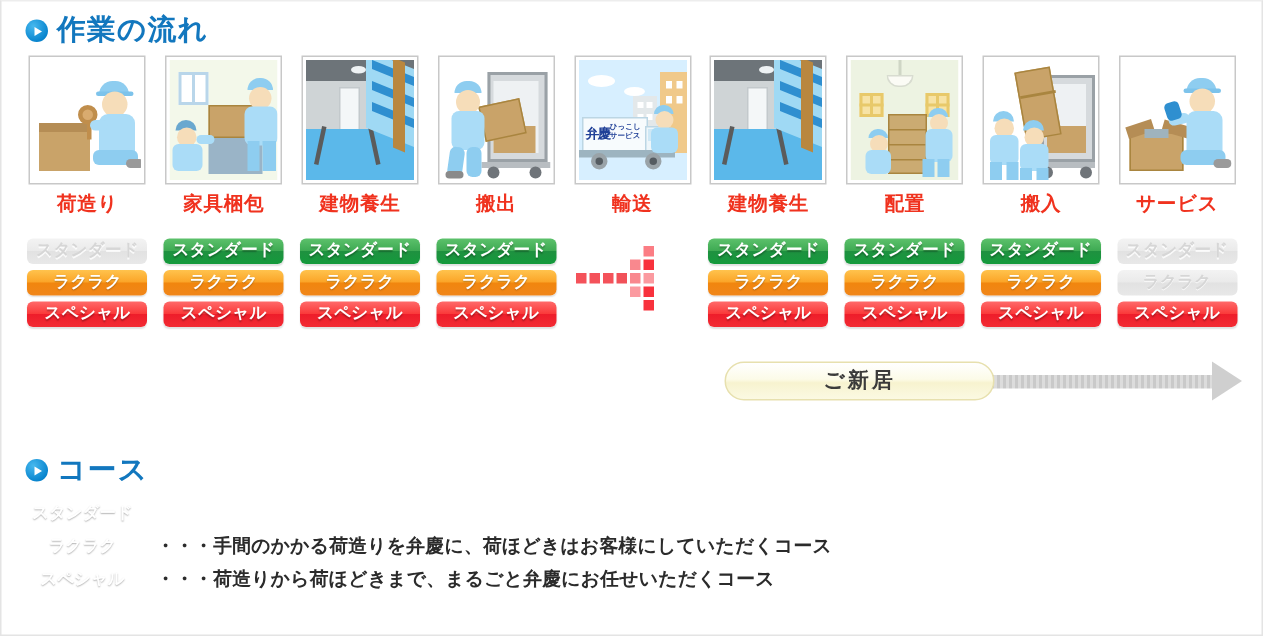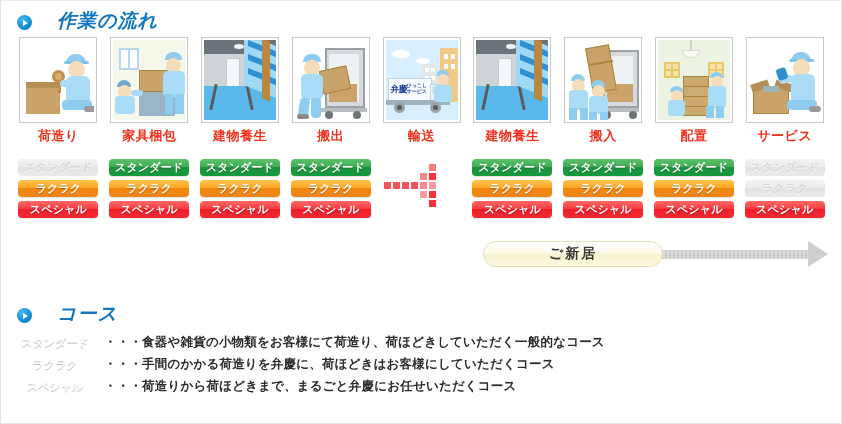--- a/index.html
+++ b/index.html
@@ -13,23 +13,22 @@
   .page{
     position:absolute;inset:0;
     background:#fff;
     border:1px solid #e4e4e4;
     border-top-color:#ededed;
     box-sizing:border-box;
   }
 
   
   .sec-head{
-    display:flex;align-items:flex-end;gap:25px;
+    display:flex;align-items:center;gap:6px;
     position:absolute;
-    font-style:italic;
   }
   .sec-head .bullet{
     width:15px;height:15px;border-radius:50%;
     background:radial-gradient(circle at 35% 30%,#46b8ee 0%,#0a86cf 70%,#0073b8 100%);
     display:flex;align-items:center;justify-content:center;
     flex:none;
   }
   .sec-head .bullet::after{
     content:"";
     width:0;height:0;
@@ -314,46 +313,20 @@
           <div class="b" style="left:44px;top:34px;width:30px;height:6px;background:#2f8fd0;transform:skewY(22deg);"></div>
           <div class="b" style="left:58px;top:0;width:8px;height:60px;background:#b9873f;transform:skewY(22deg);"></div>
         </div>
       </div>
       <div class="col-label">建物養生</div>
     </div>
 
     <div class="col">
       <div class="thumb">
         <div class="art">
-          <div class="b" style="left:36px;top:10px;width:36px;height:58px;background:#d6dadd;border:2px solid #9aa1a6;box-sizing:border-box;"></div>
-          <div class="b" style="left:40px;top:16px;width:26px;height:46px;background:#eef1f3;"></div>
-          <div class="b" style="left:40px;top:44px;width:26px;height:18px;background:#c9a369;"></div>
-          <div class="b" style="left:32px;top:68px;width:42px;height:4px;background:#b8bdc1;"></div>
-          <div class="b round" style="left:36px;top:71px;width:8px;height:8px;background:#6f7479;"></div>
-          <div class="b round" style="left:62px;top:71px;width:8px;height:8px;background:#6f7479;"></div>
-          <div class="b" style="left:22px;top:6px;width:24px;height:46px;background:#c9a369;border:1px solid #a9853f;box-sizing:border-box;transform:rotate(-10deg);"></div>
-          <div class="b" style="left:22px;top:22px;width:24px;height:2px;background:#a9853f;transform:rotate(-10deg);"></div>
-          <div class="b" style="left:4px;top:34px;width:14px;height:7px;border-radius:8px 8px 0 0;background:#8ecdf0;"></div>
-          <div class="b round" style="left:5px;top:39px;width:13px;height:13px;background:#f6ddb9;"></div>
-          <div class="b" style="left:2px;top:50px;width:19px;height:20px;border-radius:4px;background:#aadcf7;"></div>
-          <div class="b" style="left:2px;top:68px;width:8px;height:12px;background:#8ecdf0;"></div>
-          <div class="b" style="left:13px;top:68px;width:8px;height:12px;background:#8ecdf0;"></div>
-          <div class="b" style="left:24px;top:40px;width:14px;height:7px;border-radius:8px 8px 0 0;background:#8ecdf0;"></div>
-          <div class="b round" style="left:25px;top:45px;width:13px;height:13px;background:#f6ddb9;"></div>
-          <div class="b" style="left:22px;top:56px;width:19px;height:18px;border-radius:4px;background:#aadcf7;"></div>
-          <div class="b" style="left:22px;top:72px;width:8px;height:8px;background:#8ecdf0;"></div>
-          <div class="b" style="left:33px;top:72px;width:8px;height:8px;background:#8ecdf0;"></div>
-        </div>
-      </div>
-      <div class="col-label">搬入</div>
-    </div>
-
-    <div class="col">
-      <div class="thumb">
-        <div class="art">
           <div class="b" style="left:0;top:0;right:0;bottom:0;background:#edf3e2;"></div>
           <div class="b" style="left:32px;top:0;width:2px;height:12px;background:#cfd6c5;"></div>
           <div class="b" style="left:24px;top:10px;width:18px;height:8px;border-radius:0 0 10px 10px;background:#fbfbf5;border:1px solid #d8dcd0;box-sizing:border-box;"></div>
           <div class="b" style="left:6px;top:22px;width:16px;height:16px;background:#f7e3a5;border:2px solid #e8c96a;box-sizing:border-box;"></div>
           <div class="b" style="left:13px;top:22px;width:2px;height:16px;background:#e8c96a;"></div>
           <div class="b" style="left:6px;top:29px;width:16px;height:2px;background:#e8c96a;"></div>
           <div class="b" style="left:50px;top:22px;width:16px;height:16px;background:#f7e3a5;border:2px solid #e8c96a;box-sizing:border-box;"></div>
           <div class="b" style="left:57px;top:22px;width:2px;height:16px;background:#e8c96a;"></div>
           <div class="b" style="left:50px;top:29px;width:16px;height:2px;background:#e8c96a;"></div>
           <div class="b" style="left:25px;top:36px;width:26px;height:40px;background:#cbab72;border:1px solid #a9853f;box-sizing:border-box;"></div>
@@ -369,20 +342,46 @@
           <div class="b" style="left:48px;top:66px;width:8px;height:12px;background:#8ecdf0;"></div>
           <div class="b" style="left:58px;top:66px;width:8px;height:12px;background:#8ecdf0;"></div>
         </div>
       </div>
       <div class="col-label">配置</div>
     </div>
 
     <div class="col">
       <div class="thumb">
         <div class="art">
+          <div class="b" style="left:36px;top:10px;width:36px;height:58px;background:#d6dadd;border:2px solid #9aa1a6;box-sizing:border-box;"></div>
+          <div class="b" style="left:40px;top:16px;width:26px;height:46px;background:#eef1f3;"></div>
+          <div class="b" style="left:40px;top:44px;width:26px;height:18px;background:#c9a369;"></div>
+          <div class="b" style="left:32px;top:68px;width:42px;height:4px;background:#b8bdc1;"></div>
+          <div class="b round" style="left:36px;top:71px;width:8px;height:8px;background:#6f7479;"></div>
+          <div class="b round" style="left:62px;top:71px;width:8px;height:8px;background:#6f7479;"></div>
+          <div class="b" style="left:22px;top:6px;width:24px;height:46px;background:#c9a369;border:1px solid #a9853f;box-sizing:border-box;transform:rotate(-10deg);"></div>
+          <div class="b" style="left:22px;top:22px;width:24px;height:2px;background:#a9853f;transform:rotate(-10deg);"></div>
+          <div class="b" style="left:4px;top:34px;width:14px;height:7px;border-radius:8px 8px 0 0;background:#8ecdf0;"></div>
+          <div class="b round" style="left:5px;top:39px;width:13px;height:13px;background:#f6ddb9;"></div>
+          <div class="b" style="left:2px;top:50px;width:19px;height:20px;border-radius:4px;background:#aadcf7;"></div>
+          <div class="b" style="left:2px;top:68px;width:8px;height:12px;background:#8ecdf0;"></div>
+          <div class="b" style="left:13px;top:68px;width:8px;height:12px;background:#8ecdf0;"></div>
+          <div class="b" style="left:24px;top:40px;width:14px;height:7px;border-radius:8px 8px 0 0;background:#8ecdf0;"></div>
+          <div class="b round" style="left:25px;top:45px;width:13px;height:13px;background:#f6ddb9;"></div>
+          <div class="b" style="left:22px;top:56px;width:19px;height:18px;border-radius:4px;background:#aadcf7;"></div>
+          <div class="b" style="left:22px;top:72px;width:8px;height:8px;background:#8ecdf0;"></div>
+          <div class="b" style="left:33px;top:72px;width:8px;height:8px;background:#8ecdf0;"></div>
+        </div>
+      </div>
+      <div class="col-label">搬入</div>
+    </div>
+
+    <div class="col">
+      <div class="thumb">
+        <div class="art">
           <div class="b" style="left:4px;top:48px;width:36px;height:26px;background:#c9a369;border:1px solid #a9853f;box-sizing:border-box;"></div>
           <div class="b" style="left:2px;top:42px;width:18px;height:8px;background:#b58d55;transform:rotate(-18deg);"></div>
           <div class="b" style="left:26px;top:42px;width:18px;height:8px;background:#b58d55;transform:rotate(16deg);"></div>
           <div class="b" style="left:14px;top:46px;width:16px;height:6px;background:#9fb3bd;"></div>
           <div class="b" style="left:42px;top:12px;width:20px;height:9px;border-radius:9px 9px 0 0;background:#8ecdf0;"></div>
           <div class="b" style="left:40px;top:19px;width:25px;height:3px;border-radius:2px;background:#7dc3eb;"></div>
           <div class="b round" style="left:44px;top:19px;width:17px;height:17px;background:#f6ddb9;"></div>
           <div class="b" style="left:42px;top:34px;width:24px;height:30px;border-radius:6px 6px 3px 3px;background:#aadcf7;"></div>
           <div class="b" style="left:30px;top:36px;width:14px;height:7px;border-radius:4px;background:#aadcf7;transform:rotate(-12deg);"></div>
           <div class="b" style="left:28px;top:28px;width:10px;height:12px;border-radius:3px;background:#2f8fd0;transform:rotate(-18deg);"></div>
@@ -471,21 +470,20 @@
   </div>
 
   <div class="sec-head" id="head-course">
     <span class="bullet"></span>
     <span class="sec-title">コース</span>
   </div>
 
   <div class="courses">
     <div class="crow">
       <div class="cbadge std">スタンダード</div>
-      <div class="cdesc">・・・食器や雑貨の小物類をお客様にて荷造り、荷ほどきしていただく一般的なコース</div>
     </div>
     <div class="crow">
       <div class="cbadge raku">ラクラク</div>
       <div class="cdesc">・・・手間のかかる荷造りを弁慶に、荷ほどきはお客様にしていただくコース</div>
     </div>
     <div class="crow">
       <div class="cbadge spe">スペシャル</div>
       <div class="cdesc">・・・荷造りから荷ほどきまで、まるごと弁慶にお任せいただくコース</div>
     </div>
   </div>

